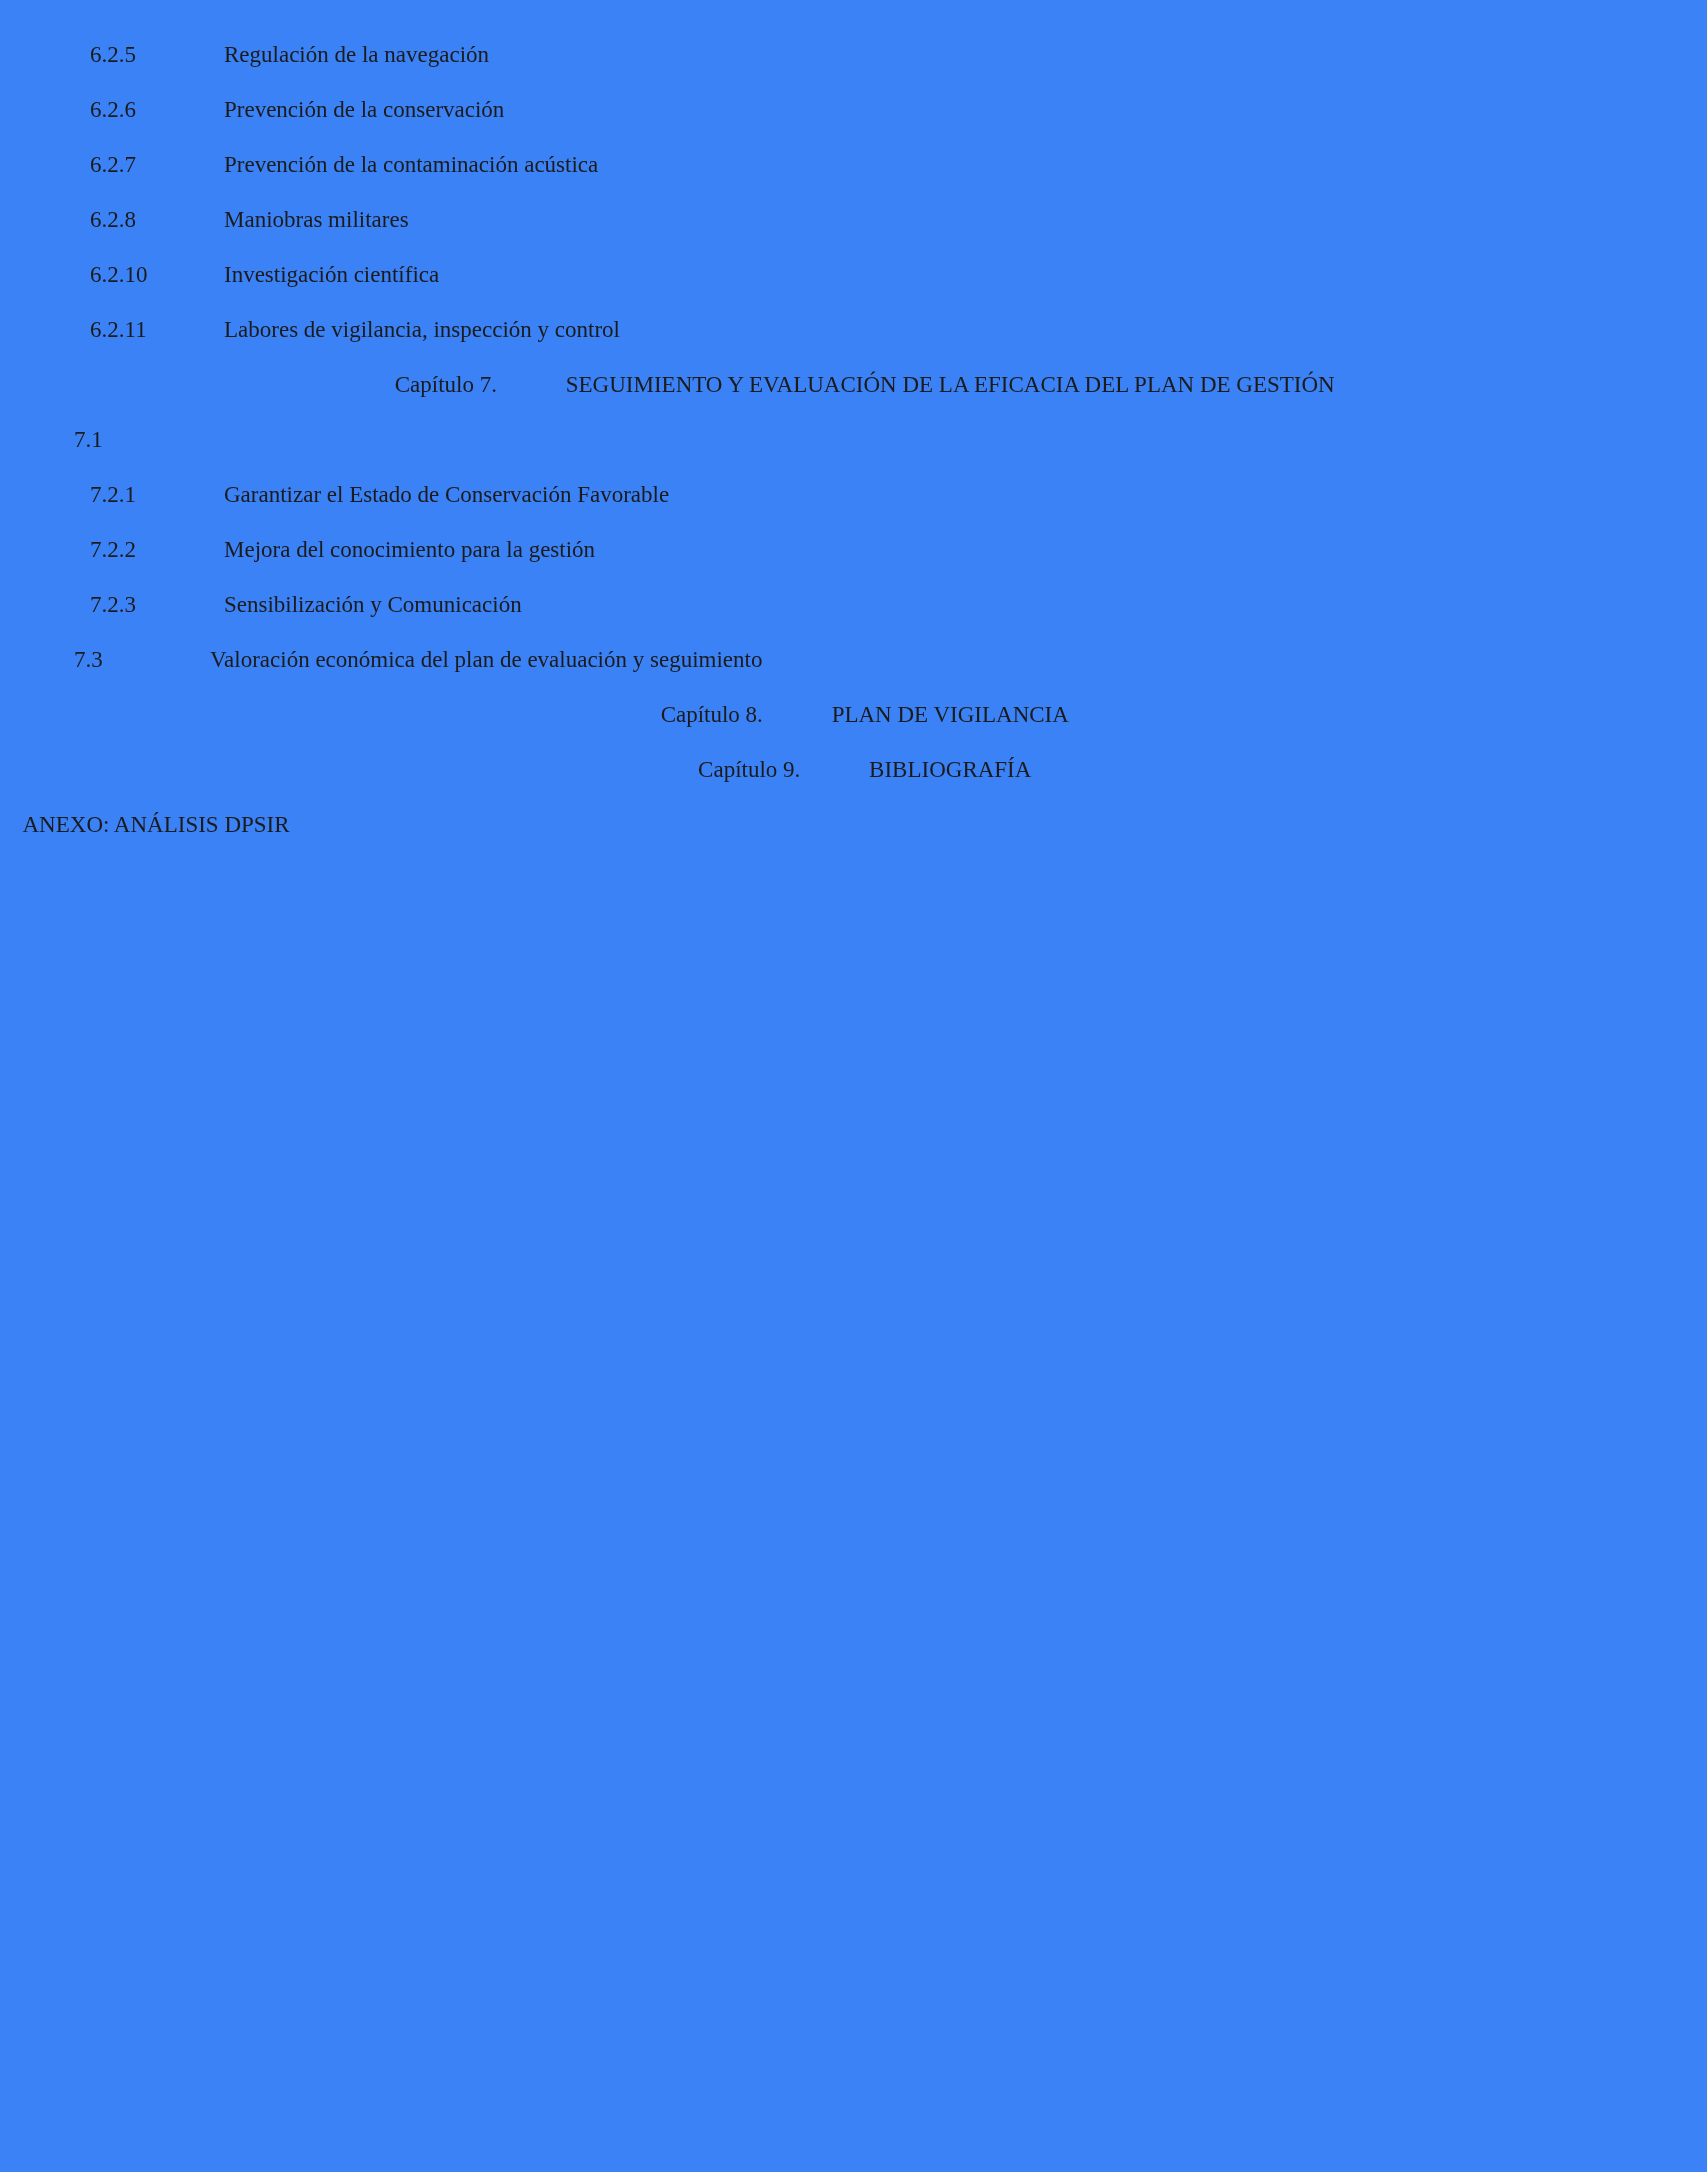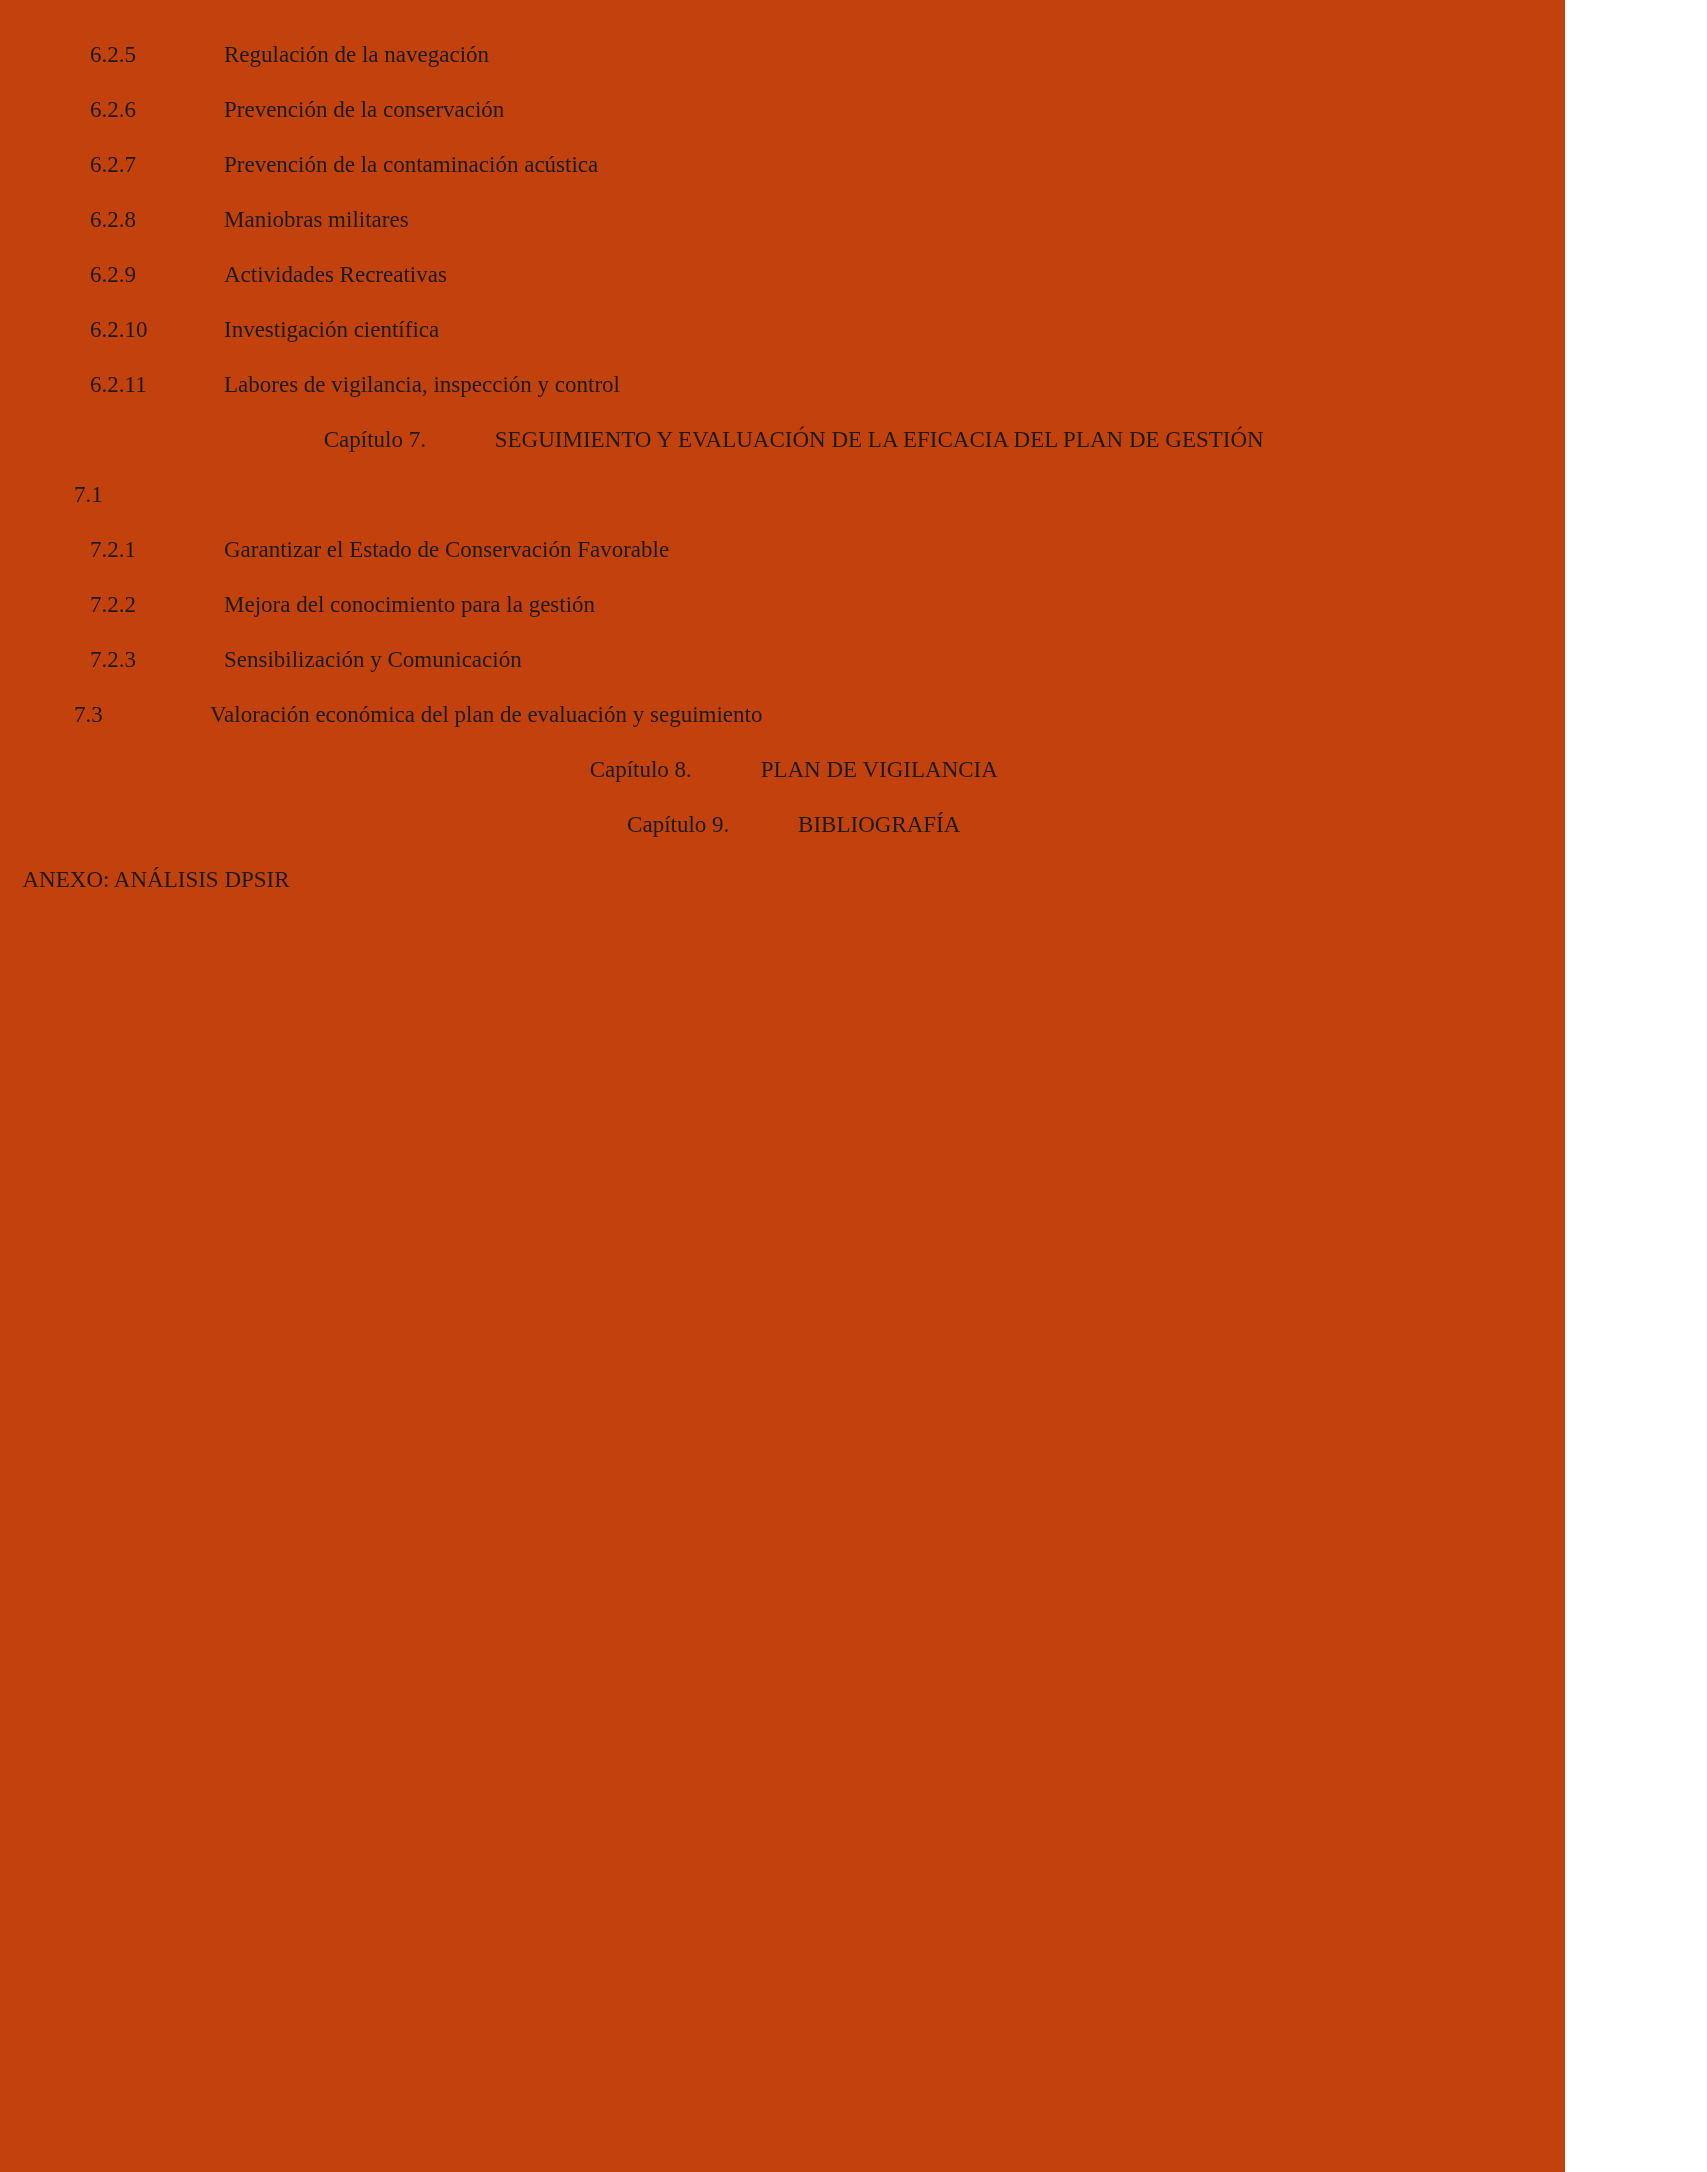--- a/index.html
+++ b/index.html
@@ -8,25 +8,25 @@
     background: #ffffff;
   }
   body {
     width: 1707px;
     height: 2172px;
     font-family: "Liberation Serif", "DejaVu Serif", serif;
     color: #1b1b1b;
     overflow: hidden;
   }
   .page {
-    width: 1565px;
+    width: 1707px;
     height: 2172px;
     box-sizing: border-box;
     padding-top: 27px;
-    background: #c2410c;
+    background: #3b82f6;
   }
   .toc {
     font-size: 23px;
     line-height: 55px;
   }
   .row {
     display: flex;
     align-items: baseline;
     white-space: nowrap;
     height: 55px;
@@ -69,24 +69,20 @@
     <div class="row l3">
       <span class="num">6.2.7</span>
       <span class="title">Prevención de la contaminación acústica</span>
     </div>
 
     <div class="row l3">
       <span class="num">6.2.8</span>
       <span class="title">Maniobras militares</span>
     </div>
 
-    <div class="row l3">
-      <span class="num">6.2.9</span>
-      <span class="title">Actividades Recreativas</span>
-    </div>
 
     <div class="row l3">
       <span class="num">6.2.10</span>
       <span class="title">Investigación científica</span>
     </div>
 
     <div class="row l3">
       <span class="num">6.2.11</span>
       <span class="title">Labores de vigilancia, inspección y control</span>
     </div>

